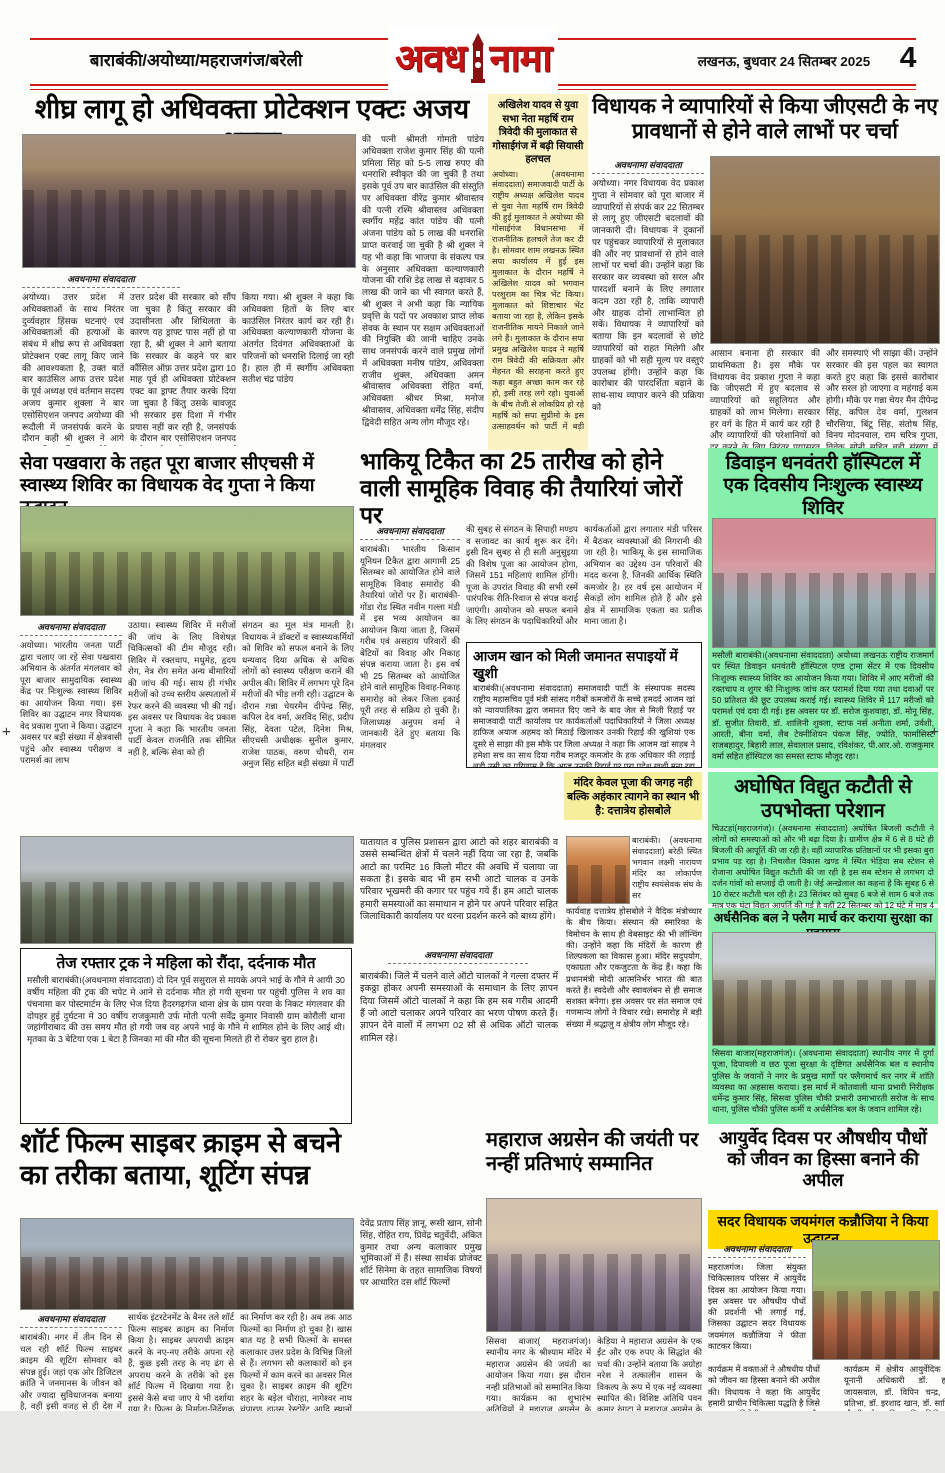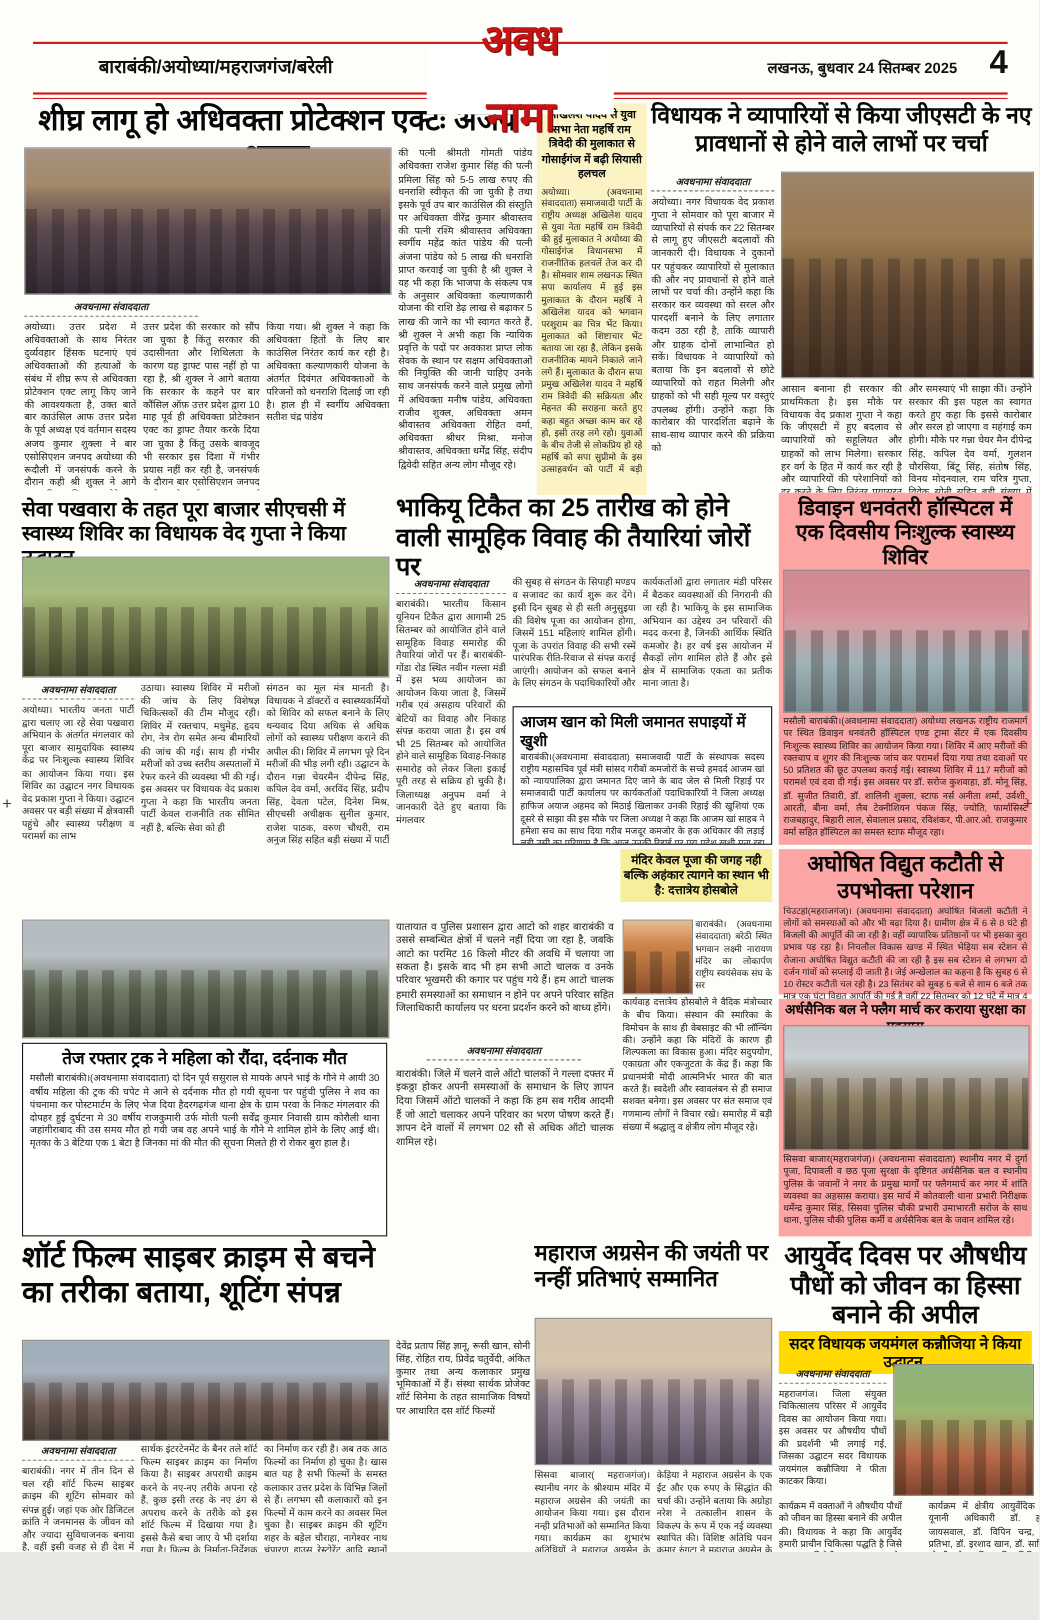--- a/index.html
+++ b/index.html
@@ -20,25 +20,25 @@
   .ph-b{background:linear-gradient(180deg,#7c5b3b 0%,#9c7c50 30%,#6b4f38 60%,#463426 100%);}
   .ph-c{background:linear-gradient(180deg,#7fa05a 0%,#a8bd7e 30%,#8a945e 55%,#4f5638 100%);}
   .ph-d{background:linear-gradient(180deg,#c4646f 0%,#d99aa2 35%,#9fb3b8 65%,#7b8d92 100%);}
   .ph-e{background:linear-gradient(180deg,#9aa5ad 0%,#b9bfc4 30%,#6f7a64 60%,#474e3f 100%);}
   .ph-f{background:linear-gradient(180deg,#e0a36a 0%,#c97f45 40%,#8a4f2e 100%);}
   .ph-g{background:linear-gradient(180deg,#aab3bb 0%,#c8cdd1 25%,#8d7f63 60%,#5c5242 100%);}
   .ph-h{background:linear-gradient(180deg,#8195a5 0%,#a7b4bf 30%,#77625a 65%,#4e423c 100%);}
   .ph-i{background:linear-gradient(180deg,#c5ae94 0%,#d8c7ae 30%,#9a8a9c 60%,#665a6e 100%);}
   .ph-j{background:linear-gradient(180deg,#6f9a55 0%,#9cb873 35%,#b86a48 70%,#7e4630 100%);}
   .rule-red{position:absolute;background:#cf1d1d;}
-  .masthead-box{position:absolute;left:388px;top:40px;width:170px;height:64px;background:#fff;
-      z-index:3;display:flex;align-items:center;justify-content:center;gap:16px;flex-direction:column;}
+  .masthead-box{position:absolute;left:388px;top:26px;width:170px;height:64px;background:#fff;
+      z-index:3;display:flex;align-items:center;justify-content:center;gap:3px;}
   .masthead-txt{color:#c41414;font-weight:800;font-size:38px;line-height:1;
       text-shadow:1px 1px 0 #6e0a0a;letter-spacing:-1px;}
-  .pink-bg{background:#fca5a5;}
+  .pink-bg{background:#86efac;}
   .yellow-box{background:#fbf3c4;}
   .mandir-hl{background:#f7ee9b;}
   .sub-yellow{background:#ffd900;}
   .frame-box{position:absolute;border:1.5px solid #161616;background:#fff;padding:5px 6px;box-sizing:border-box;overflow:hidden;}
   .regmark{position:absolute;font-size:15px;color:#3a3a3a;}
   .regmark::before{content:"+";}
   .rule-pink{position:absolute;background:#ff2d78;}
   .rule-pink2{position:absolute;background:#ff9dbf;}
 </style>
 </head>
@@ -157,21 +157,21 @@
     <div class="body-txt abs" style="left:220px;top:184px;width:112px;height:150px;font-size:8.6px;">का निर्माण कर रही है। अब तक आठ फिल्मों का निर्माण हो चुका है। खास बात यह है सभी फिल्मों के समस्त कलाकार उत्तर प्रदेश के विभिन्न जिलों से हैं। लगभग सौ कलाकारों को इन फिल्मों में काम करने का अवसर मिल चुका है। साइबर क्राइम की शूटिंग शहर के बड़ेल चौराहा, नागेश्वर नाथ चंपारण हाउस रेस्टोरेंट आदि स्थानों पर की गई। फिल्म के सह निर्देशक अमित कुमार प्रसाद हैं, सिनेमैटोग्राफर अनुज कुमार, ग्राफिक डिजाइनर संतराम यादव एवं प्रोजेक्ट मैनेजर अनुज श्रीवास्तव मौजूद रहे।</div>
   </section>
 
   <section class="abs" style="left:486px;top:1128px;width:216px;height:334px;">
     <div class="hl abs" style="left:0;top:0;width:216px;font-size:20px;">महाराज अग्रसेन की जयंती पर नन्हीं प्रतिभाएं सम्मानित</div>
     <div class="photo ph-i" style="left:0;top:70px;width:214px;height:132px;"></div>
     <div class="body-txt abs" style="left:0;top:208px;width:216px;height:126px;font-size:8.5px;column-count:2;column-gap:6px;">सिसवा बाजार( महराजगंज)। स्थानीय नगर के श्रीश्याम मंदिर में महाराज अग्रसेन की जयंती का आयोजन किया गया। इस दौरान नन्ही प्रतिभाओं को सम्मानित किया गया। कार्यक्रम का शुभारंभ अतिथियों ने महाराज अग्रसेन के चित्र पर पुष्पार्चन कर और दीप जलाकर किया। कार्यक्रम के मुख्य अतिथि हाटा के पूर्व विधायक पवन केड़िया ने महाराज अग्रसेन के एक ईंट और एक रुपए के सिद्धांत की चर्चा की। उन्होंने बताया कि अग्रोहा नरेश ने तत्कालीन शासन के विकल्प के रूप में एक नई व्यवस्था स्थापित की। विशिष्ट अतिथि पवन कुमार रुंगटा ने महाराज अग्रसेन के जीवन से जुड़ी एक रोचक घटना सुनाई।</div>
   </section>
 
   <section class="abs" style="left:708px;top:1128px;width:230px;height:334px;">
-    <div class="hl abs" style="left:0;top:0;width:230px;font-size:23px;text-align:center;">आयुर्वेद दिवस पर औषधीय पौधों को जीवन का हिस्सा बनाने की अपील</div>
+    <div class="hl abs" style="left:0;top:0;width:230px;font-size:18px;text-align:center;">आयुर्वेद दिवस पर औषधीय पौधों को जीवन का हिस्सा बनाने की अपील</div>
     <div class="hl sub-yellow abs" style="left:0;top:82px;width:224px;padding:3px;font-size:14px;text-align:center;">सदर विधायक जयमंगल कन्नौजिया ने किया उद्घाटन,</div>
     <div class="byline abs" style="left:0;top:114px;width:98px;">अवधनामा संवाददाता</div>
     <div class="photo ph-j" style="left:104px;top:112px;width:126px;height:118px;"></div>
     <div class="body-txt abs" style="left:0;top:134px;width:98px;height:96px;font-size:8.4px;">महराजगंज। जिला संयुक्त चिकित्सालय परिसर में आयुर्वेद दिवस का आयोजन किया गया। इस अवसर पर औषधीय पौधों की प्रदर्शनी भी लगाई गई, जिसका उद्घाटन सदर विधायक जयमंगल कन्नौजिया ने फीता काटकर किया।</div>
     <div class="body-txt abs" style="left:0;top:236px;width:112px;height:98px;font-size:8.4px;">कार्यक्रम में वक्ताओं ने औषधीय पौधों को जीवन का हिस्सा बनाने की अपील की। विधायक ने कहा कि आयुर्वेद हमारी प्राचीन चिकित्सा पद्धति है जिसे अपनाकर निरोगी रहा जा सकता है। हर घर में औषधीय पौधे लगाने चाहिए।</div>
     <div class="body-txt abs" style="left:136px;top:236px;width:112px;height:98px;font-size:8.4px;">कार्यक्रम में क्षेत्रीय आयुर्वेदिक एवं यूनानी अधिकारी डॉ. हरिंद्र जायसवाल, डॉ. विपिन चन्द्र, डॉ. प्रतिभा, डॉ. इरशाद खान, डॉ. सावित्री चौधरी, मो. जाकिर सहित चिकित्सक एवं कर्मचारी मौजूद रहे।</div>
   </section>
 
   <div class="rule-pink" style="left:30px;top:1458px;width:886px;height:3px;"></div>
   <div class="rule-pink2" style="left:30px;top:1463px;width:886px;height:2px;"></div>

